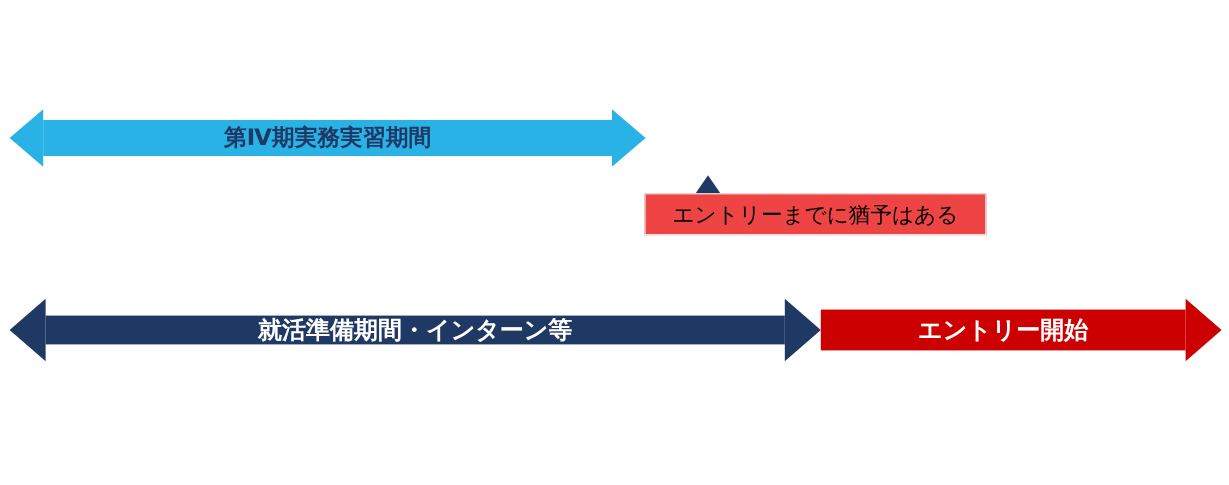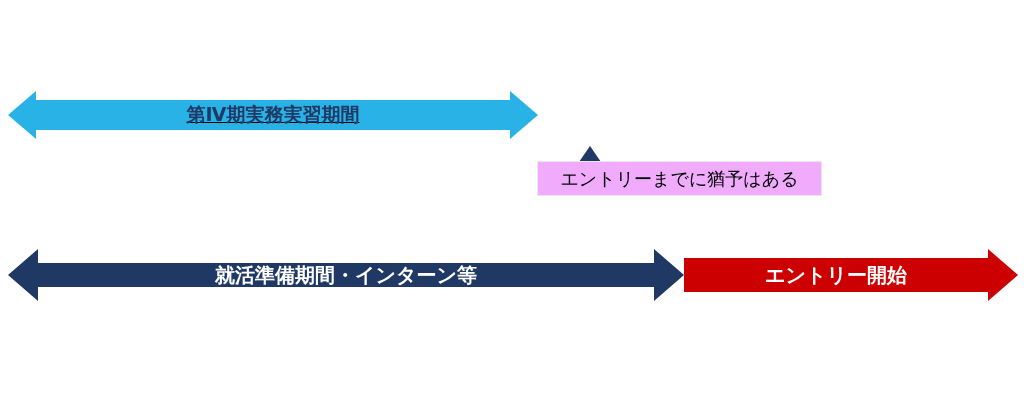--- a/index.html
+++ b/index.html
@@ -23,21 +23,21 @@
   .head { width: 0; height: 0; flex: 0 0 auto; }
   .bar {
     display: flex;
     align-items: center;
     justify-content: center;
     font-weight: bold;
     white-space: nowrap;
   }
 
   
-  .arrow-cyan { left: 8px; top: 91px; text-decoration: underline; }
+  .arrow-cyan { left: 8px; top: 91px; }
   .arrow-cyan .head-l {
     border-top: 24px solid transparent;
     border-bottom: 24px solid transparent;
     border-right: 28px solid #29b2e5;
   }
   .arrow-cyan .bar {
     width: 474px;
     height: 30px;
     background: #29b2e5;
     color: #1f3864;
@@ -94,21 +94,21 @@
     border-left: 11px solid transparent;
     border-right: 11px solid transparent;
     border-bottom: 16px solid #1f3864;
   }
   .callout-box {
     position: absolute;
     left: 537px;
     top: 161px;
     width: 285px;
     height: 35px;
-    background: #f0abfc;
+    background: #ef4444;
     border: 1px solid #e8e8e8;
     box-sizing: border-box;
     display: flex;
     align-items: center;
     justify-content: center;
     color: #000000;
     font-size: 18px;
     white-space: nowrap;
   }
 </style>

